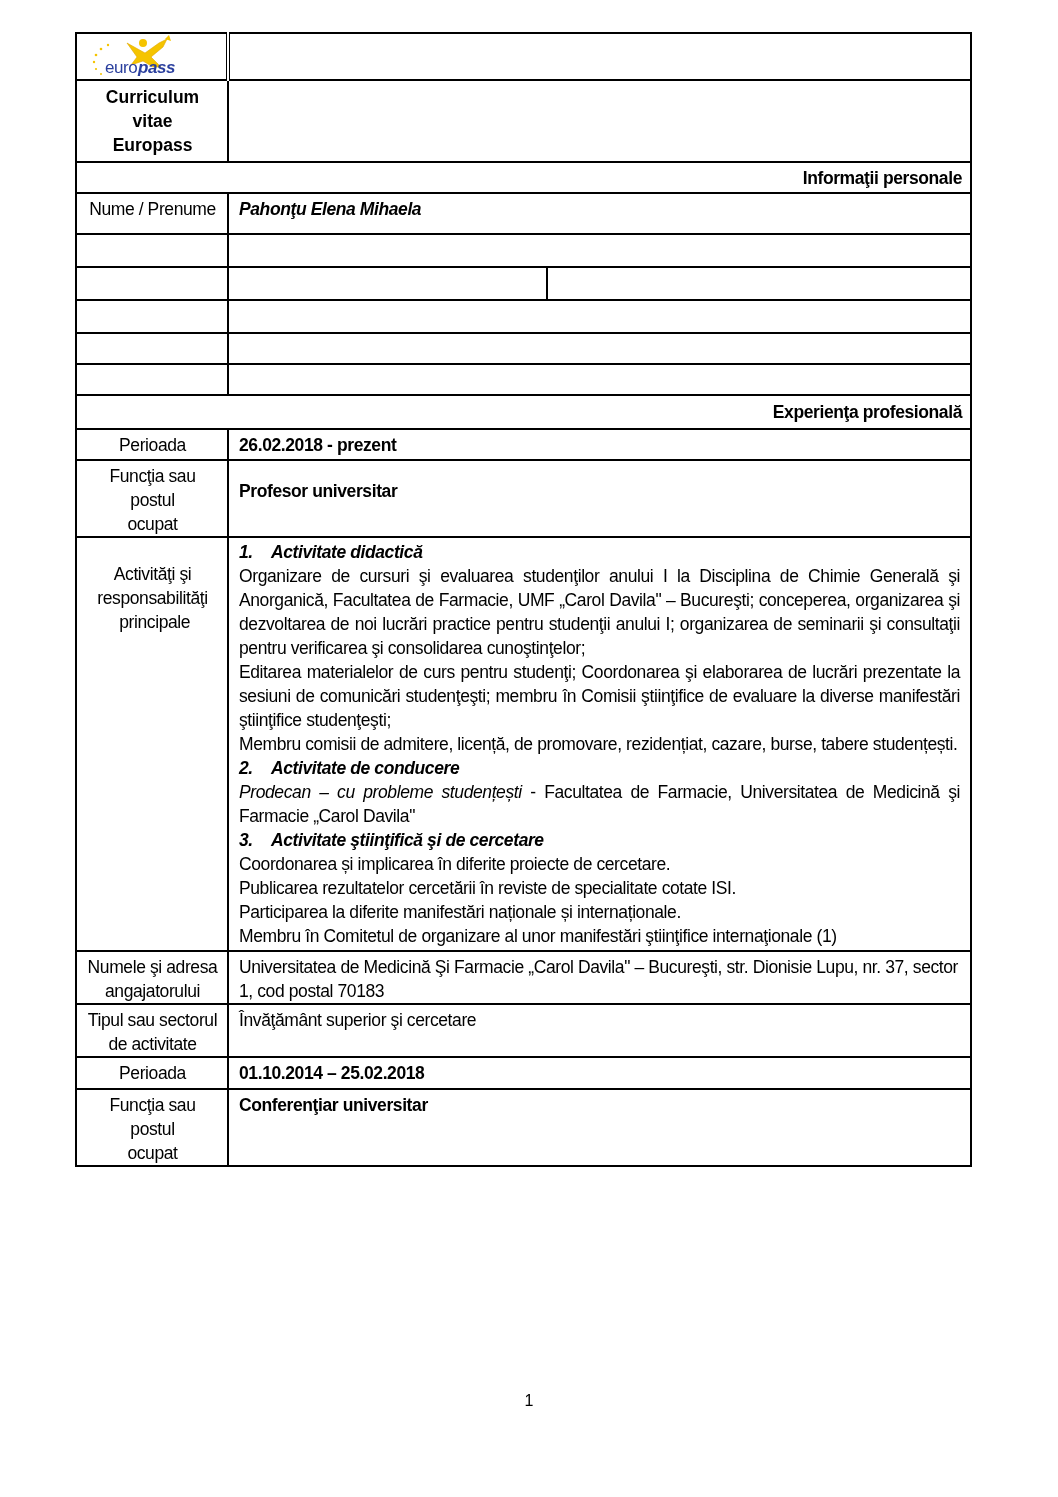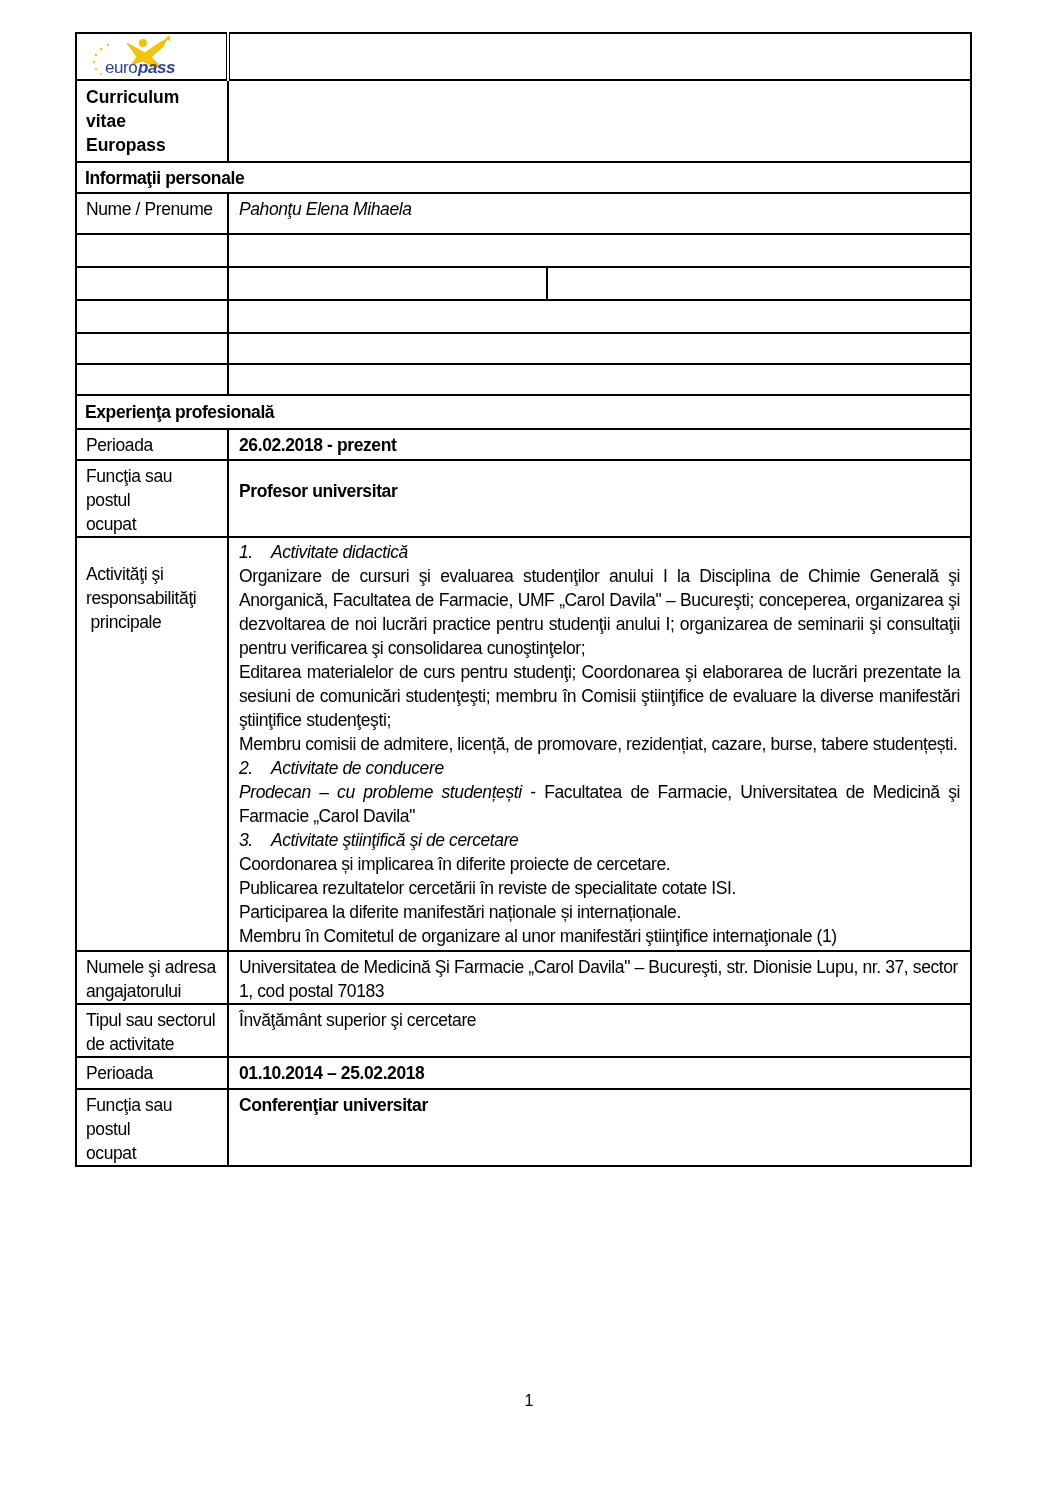--- a/index.html
+++ b/index.html
@@ -8,31 +8,31 @@
     font-family: "Liberation Sans", sans-serif; color: #000;
   }
   .tbl {
     position: absolute; left: 75px; top: 32px; width: 897px;
     border-collapse: collapse; table-layout: fixed;
   }
   .tbl td {
     border: 2px solid #000; padding: 0 8px 0 8px; vertical-align: top;
     font-size: 17.5px; line-height: 24px; letter-spacing: -0.4px;
   }
-  .tbl td.lbl { width: 149px; padding-left: 9px; }
+  .tbl td.lbl { width: 149px; padding-left: 9px; text-align: center; }
   .logo-cell { height: 45px; padding: 0 !important; vertical-align: middle !important; }
   .logo-right { border-left: 4px double #000 !important; }
   .cv-title { font-weight: bold; font-size: 18px; line-height: 25px; padding-top: 4px !important; letter-spacing: 0 !important; margin-left: 38px; }
-  .section-hdr { text-align: left; font-weight: bold; height: 29px; vertical-align: middle !important; }
+  .section-hdr { text-align: right; font-weight: bold; height: 29px; vertical-align: middle !important; }
   .bold { font-weight: bold; }
-  .ital-bold { font-weight: normal; font-style: italic; margin-top: 8px; }
+  .ital-bold { font-weight: bold; font-style: italic; margin-top: 8px; }
   .ital { font-style: italic; }
   .justify { text-align: justify; }
   .h-row-30 { height: 41px; }
-  .list-head { font-weight: normal; font-style: italic; }
+  .list-head { font-weight: bold; font-style: italic; }
   .list-head .num { display: inline-block; width: 32px; }
   .act-lbl { padding-top: 24px !important; }
   .logo {
     display: block; width: 160px; height: 44px; position: relative; margin-left: 10px;
   }
   .page-num {
     position: absolute; left: 0; width: 1058px; top: 1392px; text-align: center;
     font-size: 16px;
   }
 </style>

